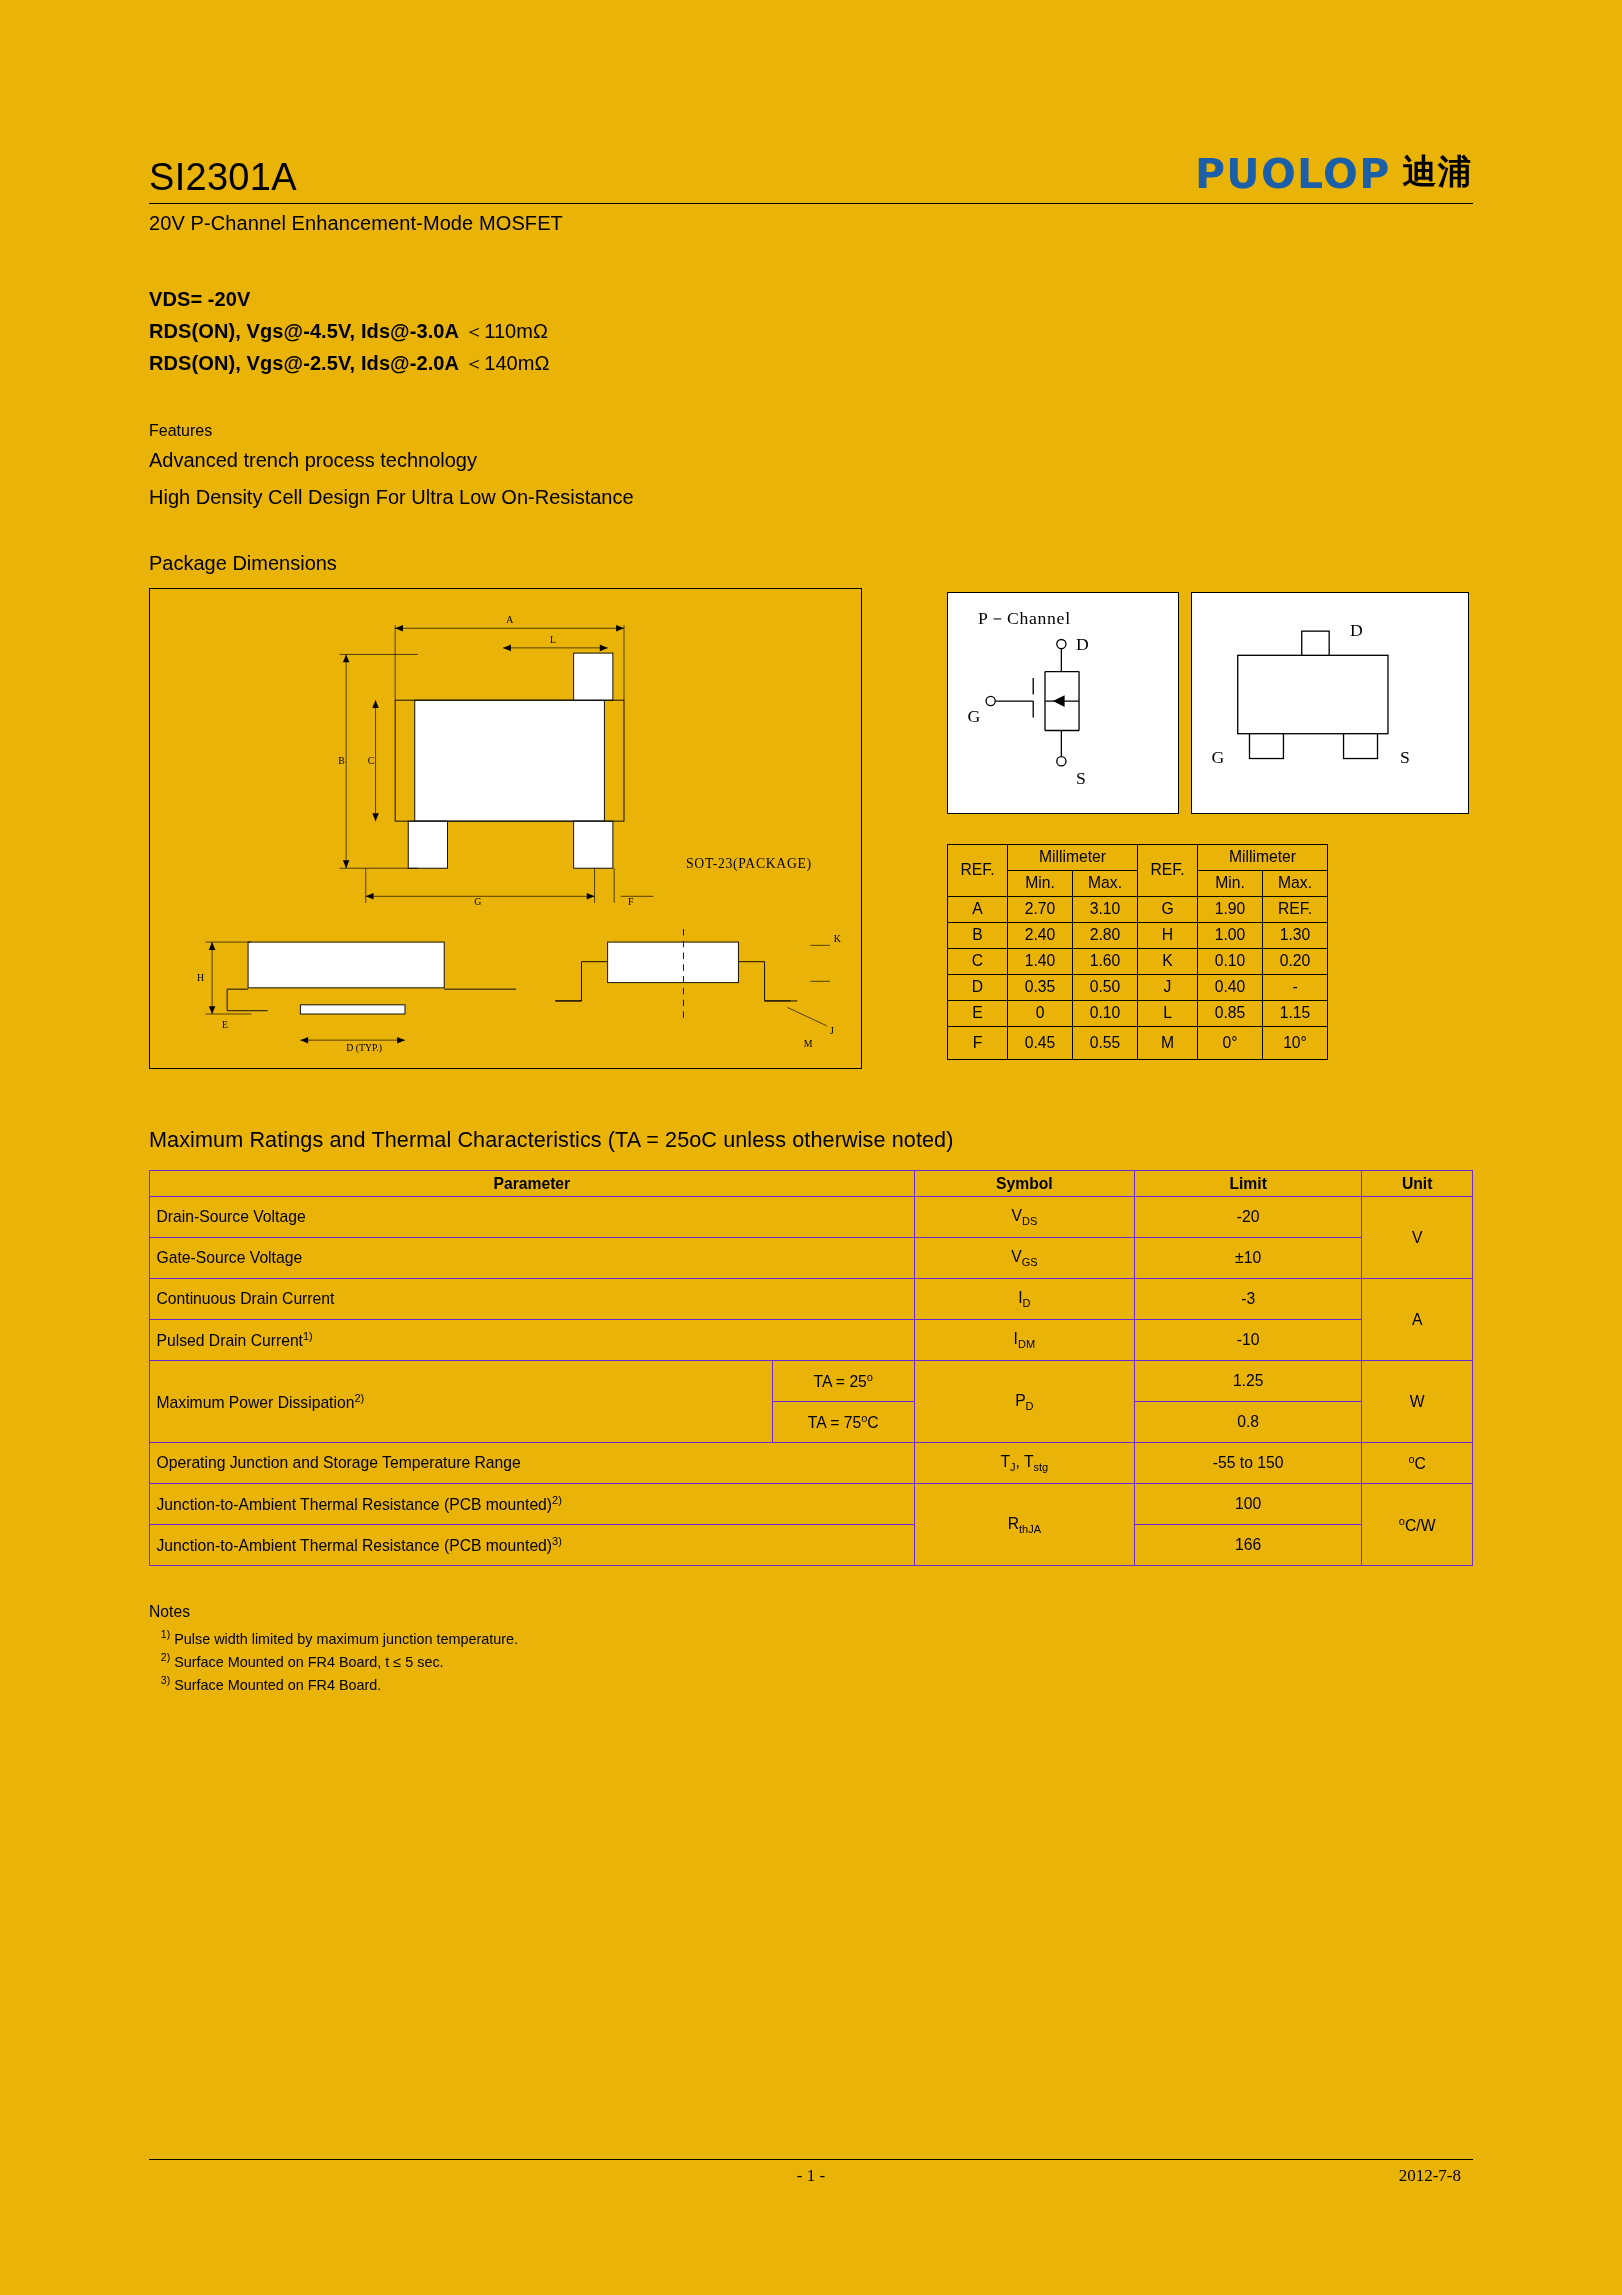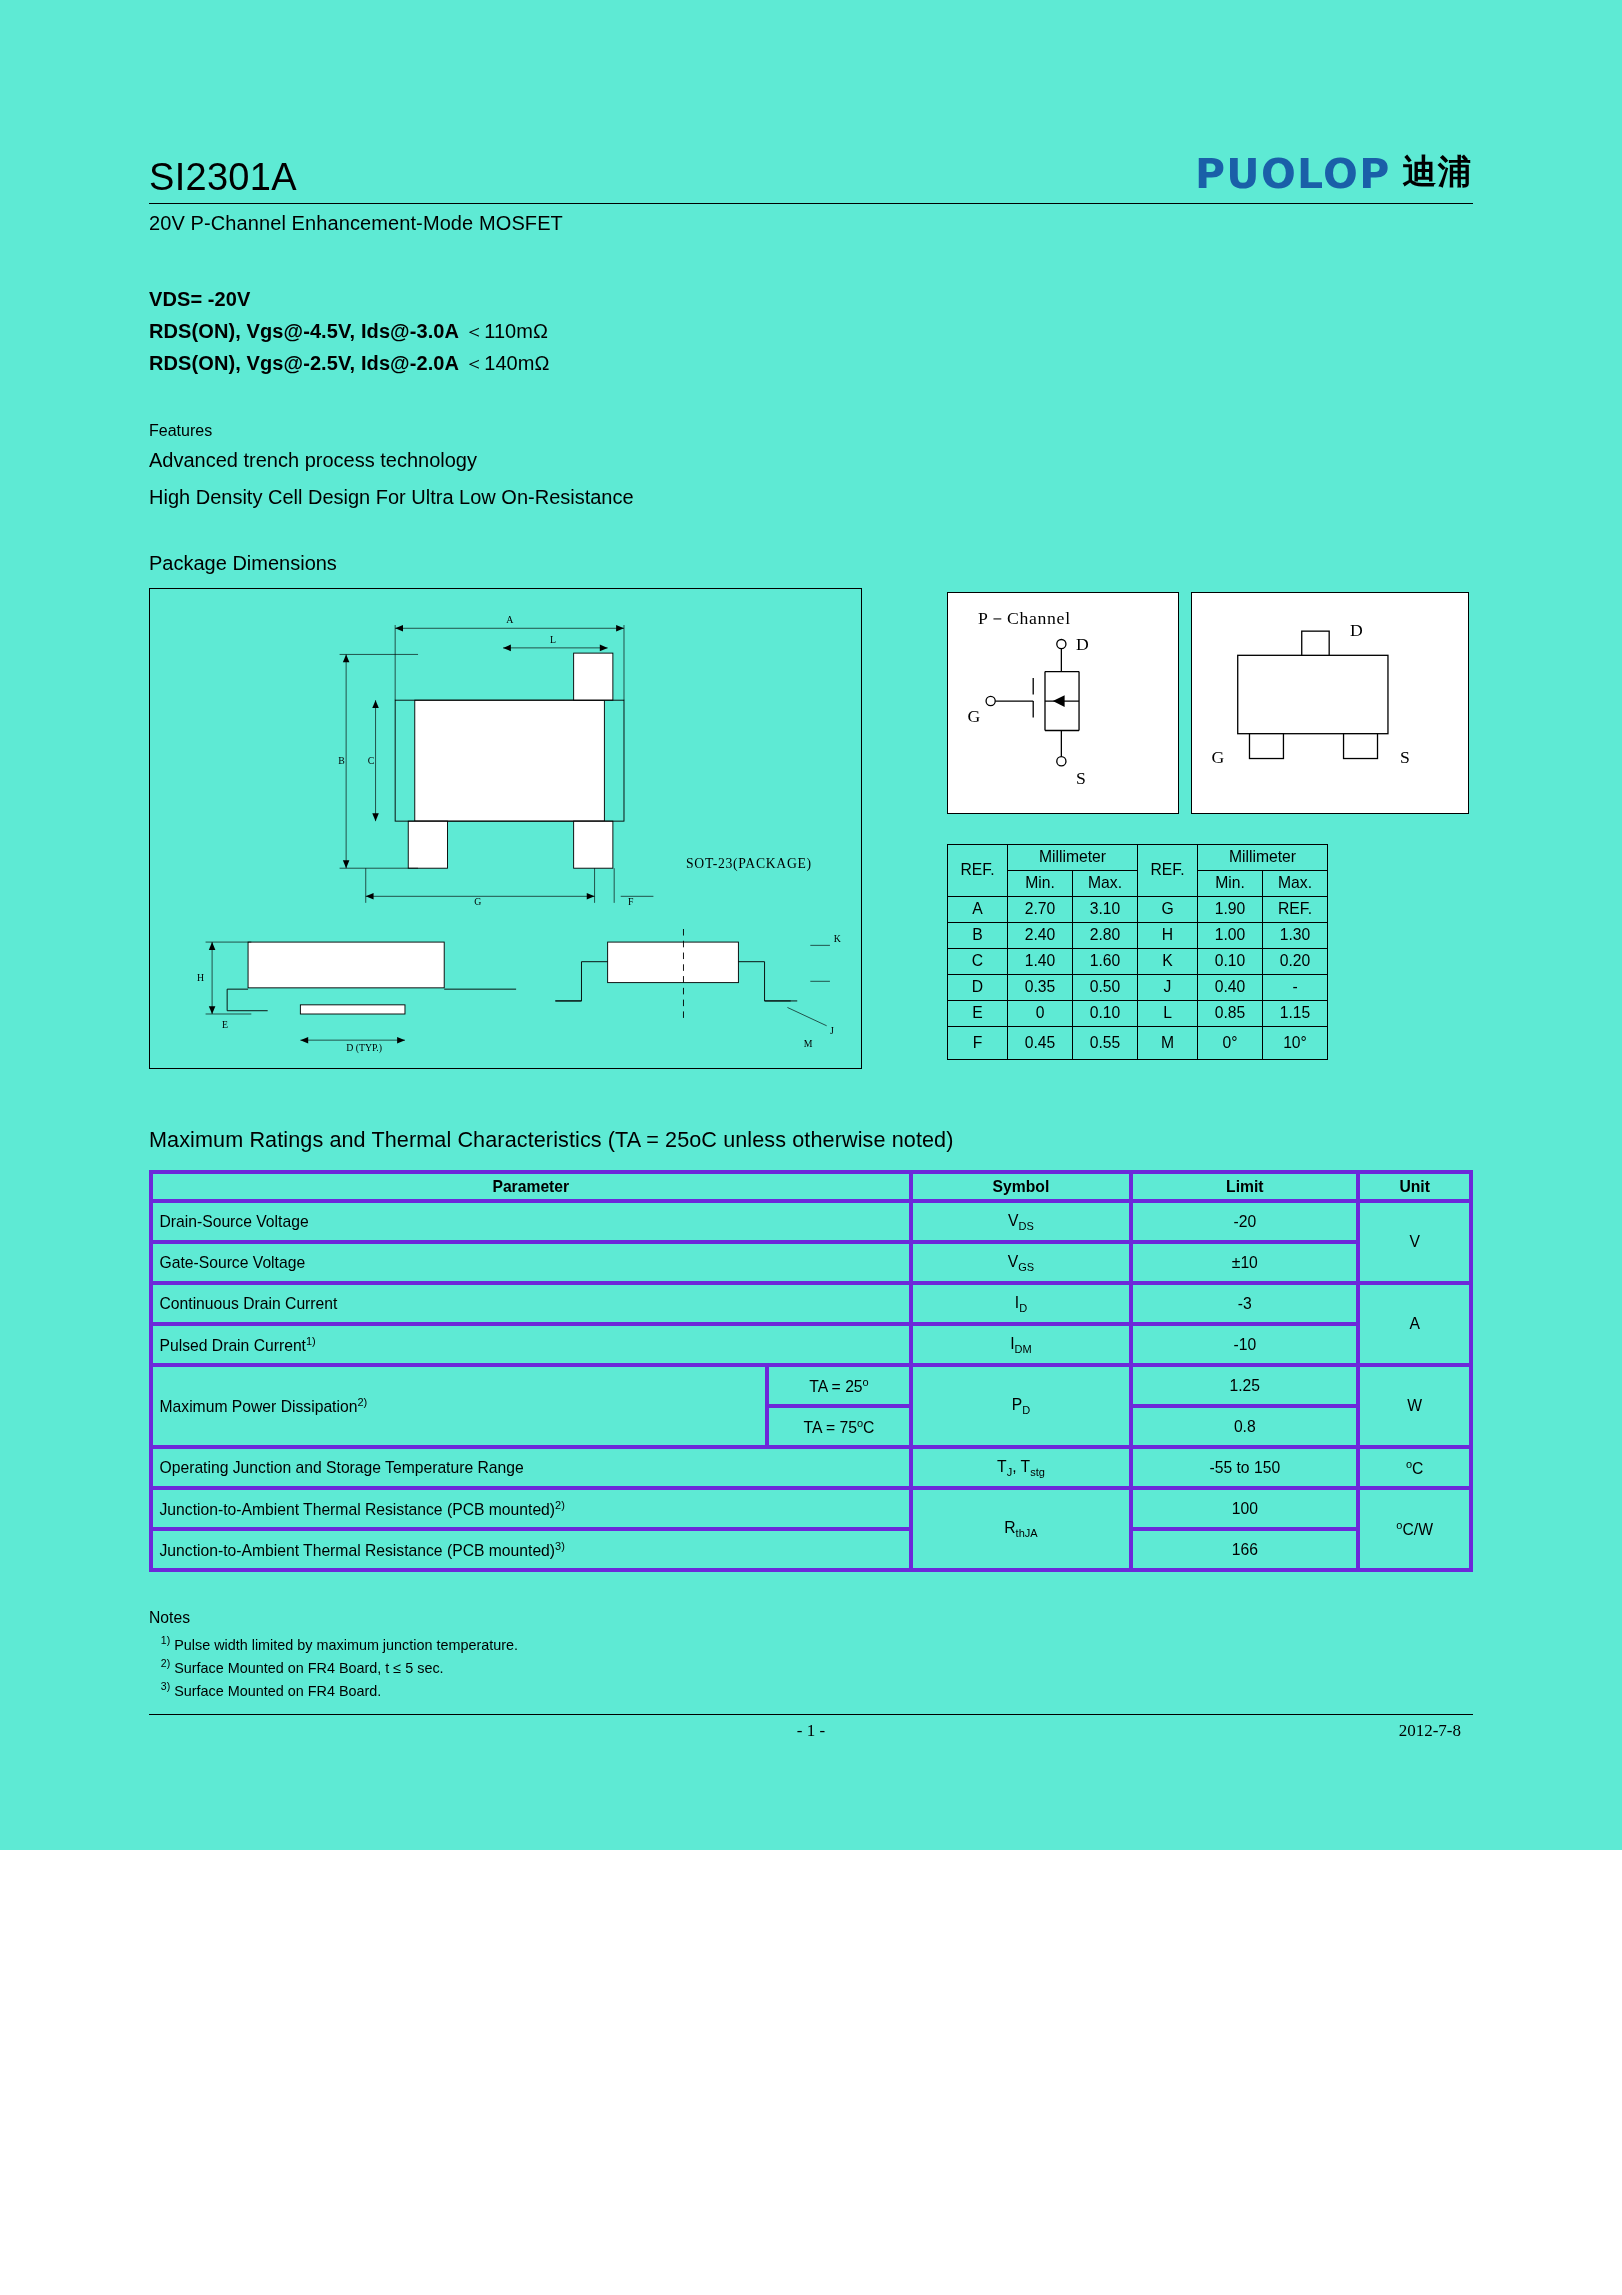--- a/index.html
+++ b/index.html
@@ -5,23 +5,23 @@
   html, body { margin:0; padding:0; background:#ffffff; }
   body {
     width:1622px;
     font-family:"Liberation Sans", sans-serif;
     color:#000;
     -webkit-font-smoothing:antialiased;
   }
   .page {
     position:relative;
     width:1622px;
-    height:1850px;
+    height:2295px;
     margin:0 auto;
-    background:#5eead4;
+    background:#eab308;
     box-sizing:border-box;
     padding:0 149px;
   }
 
   
   .header {
     position:relative;
     padding-top:154px;
   }
   .hdr-row {
@@ -164,21 +164,21 @@
     font-size:21.6px;
     letter-spacing:0.1px;
   }
   table.ratings {
     margin-top:17px;
     width:100%;
     border-collapse:collapse;
     font-size:15.7px;
   }
   table.ratings td, table.ratings th {
-    border:4px solid #6d28d9;
+    border:1px solid #6d28d9;
     padding:3.9px 6.5px;
     font-weight:normal;
   }
   table.ratings th { font-weight:bold; text-align:center; font-size:15.7px; }
   .c-param { width:733px; text-align:left; }
   .c-ta { width:150px; text-align:center; }
   .c-sym { width:242px; text-align:center; }
   .c-lim { width:255px; text-align:center; }
   .c-unit { width:111px; text-align:center; }
   td.center { text-align:center; }

